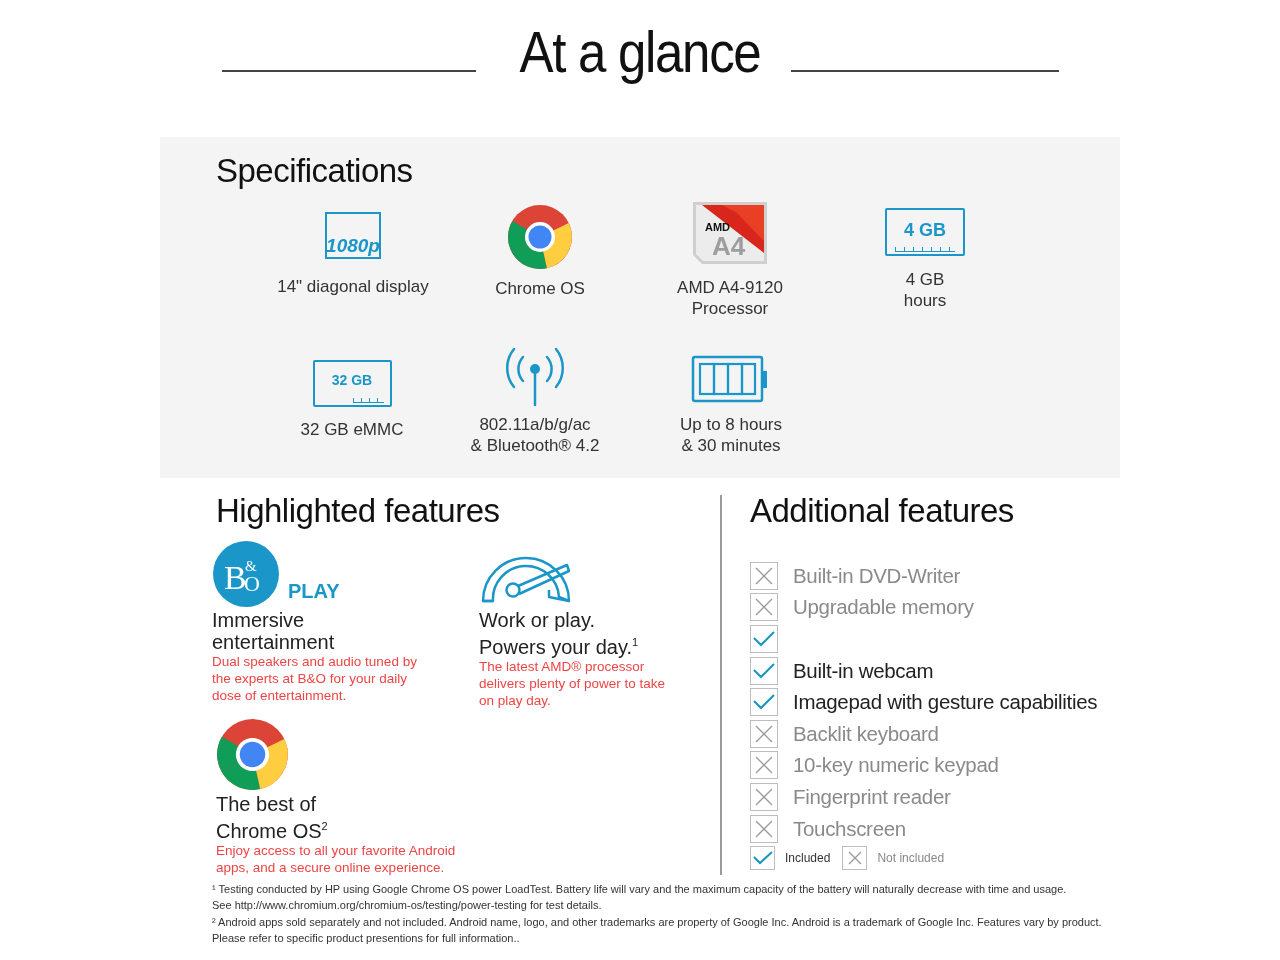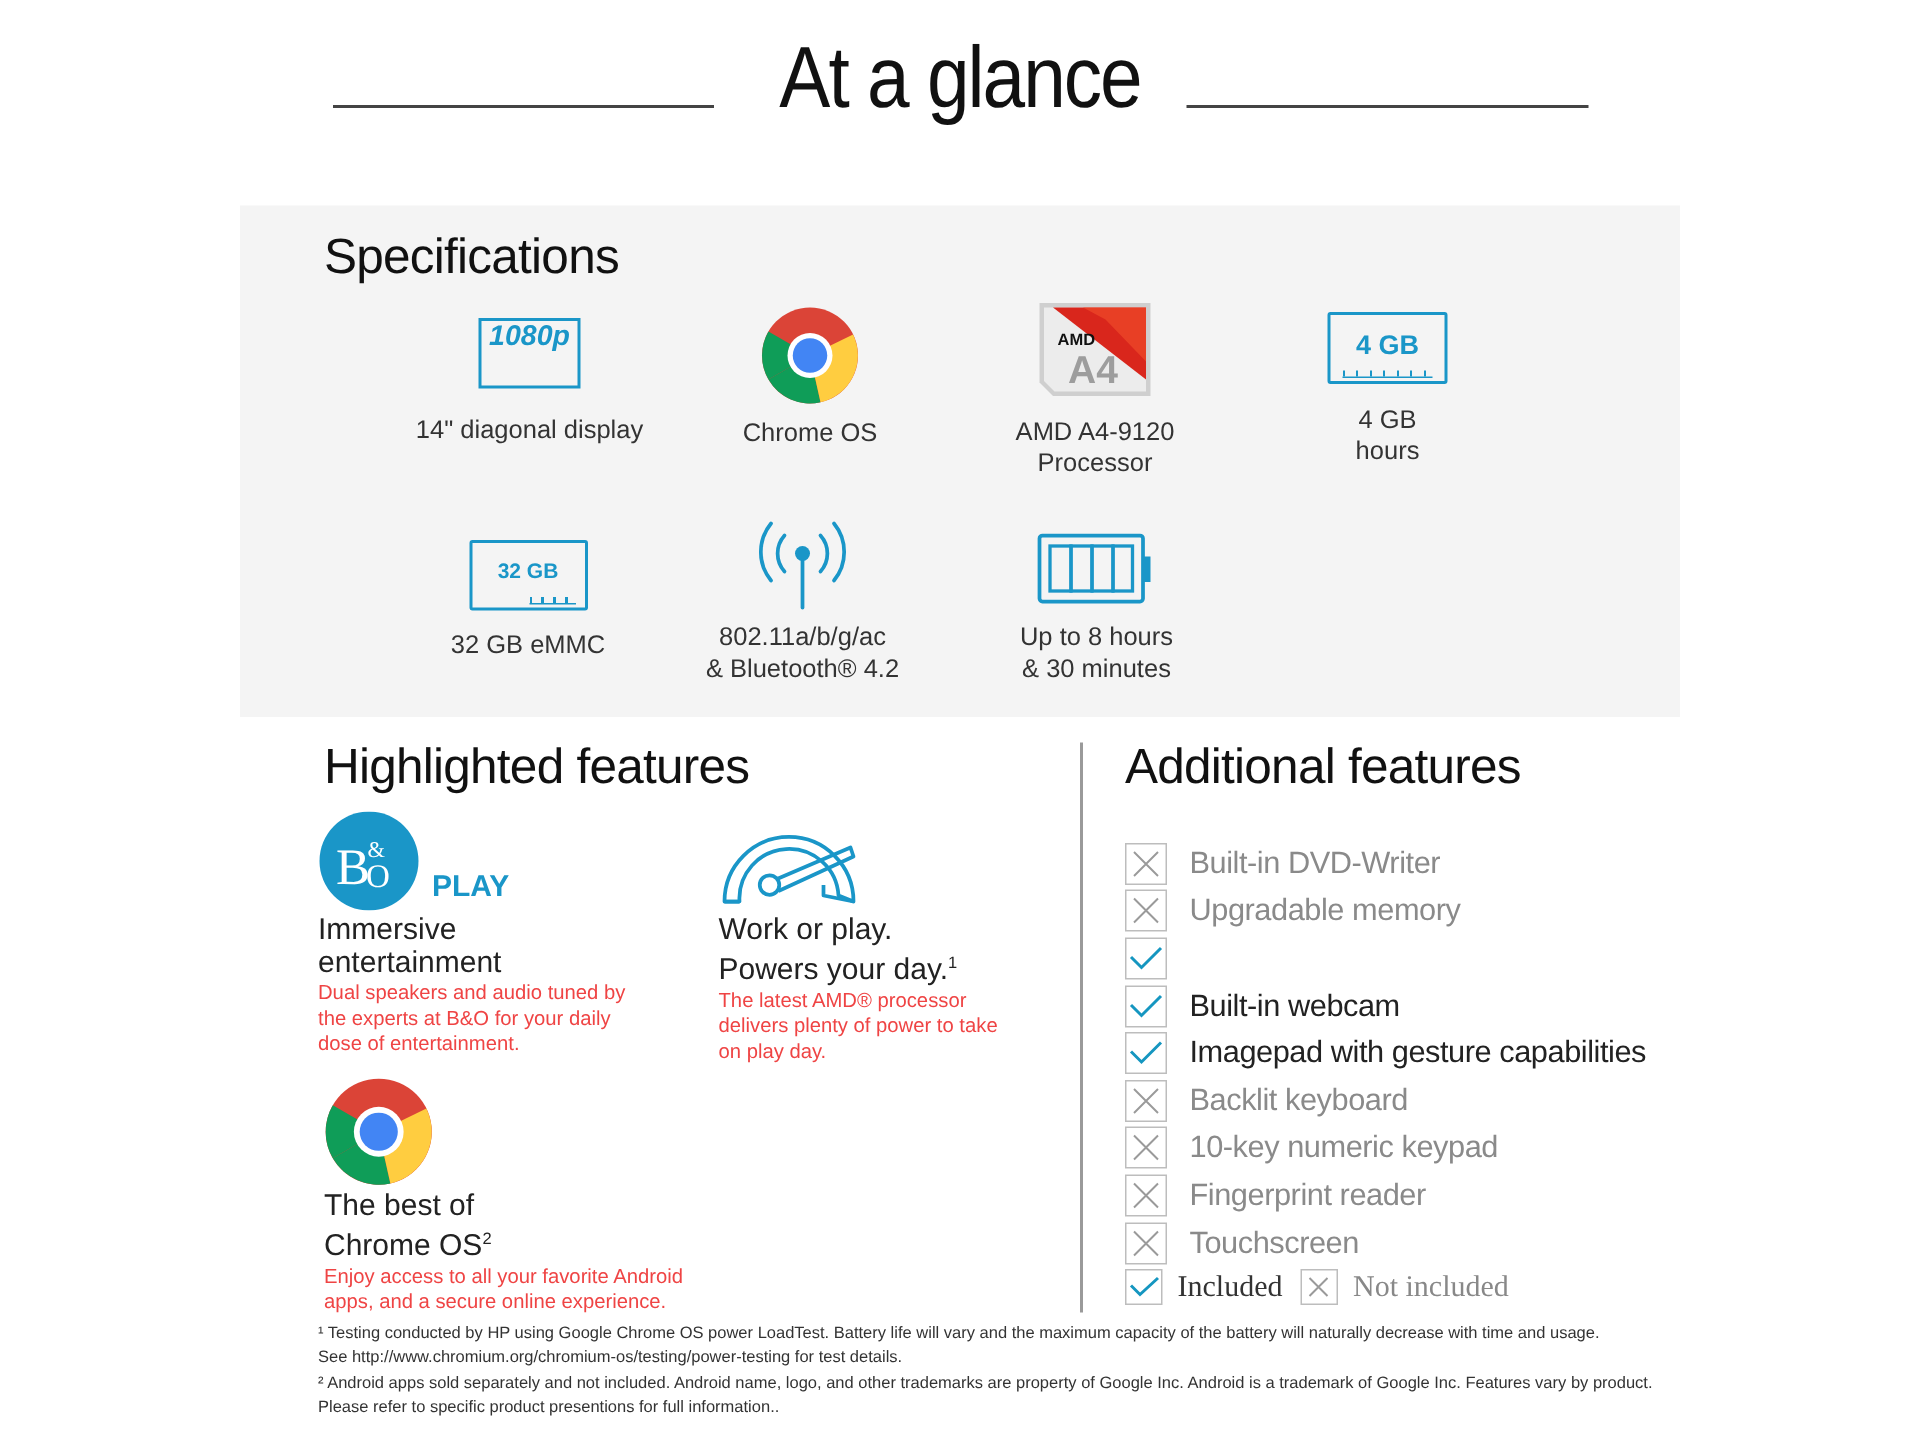--- a/index.html
+++ b/index.html
@@ -25,37 +25,37 @@
   .divider { left: 720px; top: 495px; width: 2px; height: 380px; background: #9a9a9a; }
 
   
   .af-list { left: 750px; top: 560px; }
   .af-row { height: 31.6px; display: flex; align-items: center; }
   .box { width: 28px; height: 28px; border: 1.5px solid #bdbdbd; background: #fff; display: flex; align-items: center; justify-content: center; margin-right: 15px; }
   .af-text { font-size: 20.5px; font-family: "Liberation Sans", sans-serif; letter-spacing: -0.3px; }
   .af-text.yes { color: #222; }
   .af-text.no { color: #8a8a8a; }
 
-  .legend { left: 750px; top: 846px; display: flex; align-items: center; font-size: 20px; font-family: Liberation Serif, serif; }
+  .legend { left: 750px; top: 846px; display: flex; align-items: center; font-size: 12px; font-family: Liberation Sans, sans-serif; }
   .legend .box { width: 25px; height: 24px; margin-right: 10px; }
 
   .footnotes { left: 212px; top: 881px; width: 900px; font-size: 11px; line-height: 16.3px; color: #333; font-family: "Liberation Sans", sans-serif; }
 </style>
 </head>
 <body>
 
 <div class="abs rule" style="left:222px;width:254px;"></div>
 <div class="abs title">At a glance</div>
 <div class="abs rule" style="left:791px;width:268px;"></div>
 
 <div class="abs panel"></div>
 <div class="abs h2" style="left:216px;top:152px;">Specifications</div>
 
 <div class="abs" style="left:263px;top:212px;width:180px;">
-  <div style="margin:0 auto;width:68px;height:47px;border:2.5px solid #1a96c8;display:flex;align-items:flex-start;justify-content:center;">
+  <div style="margin:0 auto;width:56px;height:47px;border:2.5px solid #1a96c8;display:flex;align-items:flex-end;justify-content:center;">
     <span style="color:#1a96c8;font-style:italic;font-weight:bold;font-size:19px;font-family:'Liberation Sans',sans-serif;">1080p</span>
   </div>
   <div class="spec" style="margin-top:17px;">
     <span class="spec-label">14" diagonal display</span>
   </div>
 </div>
 
 <div class="abs" style="left:460px;top:204px;width:160px;">
   <div style="margin:0 auto;width:66px;height:66px;">
     <svg width="66" height="66" viewBox="0 0 66 66">

